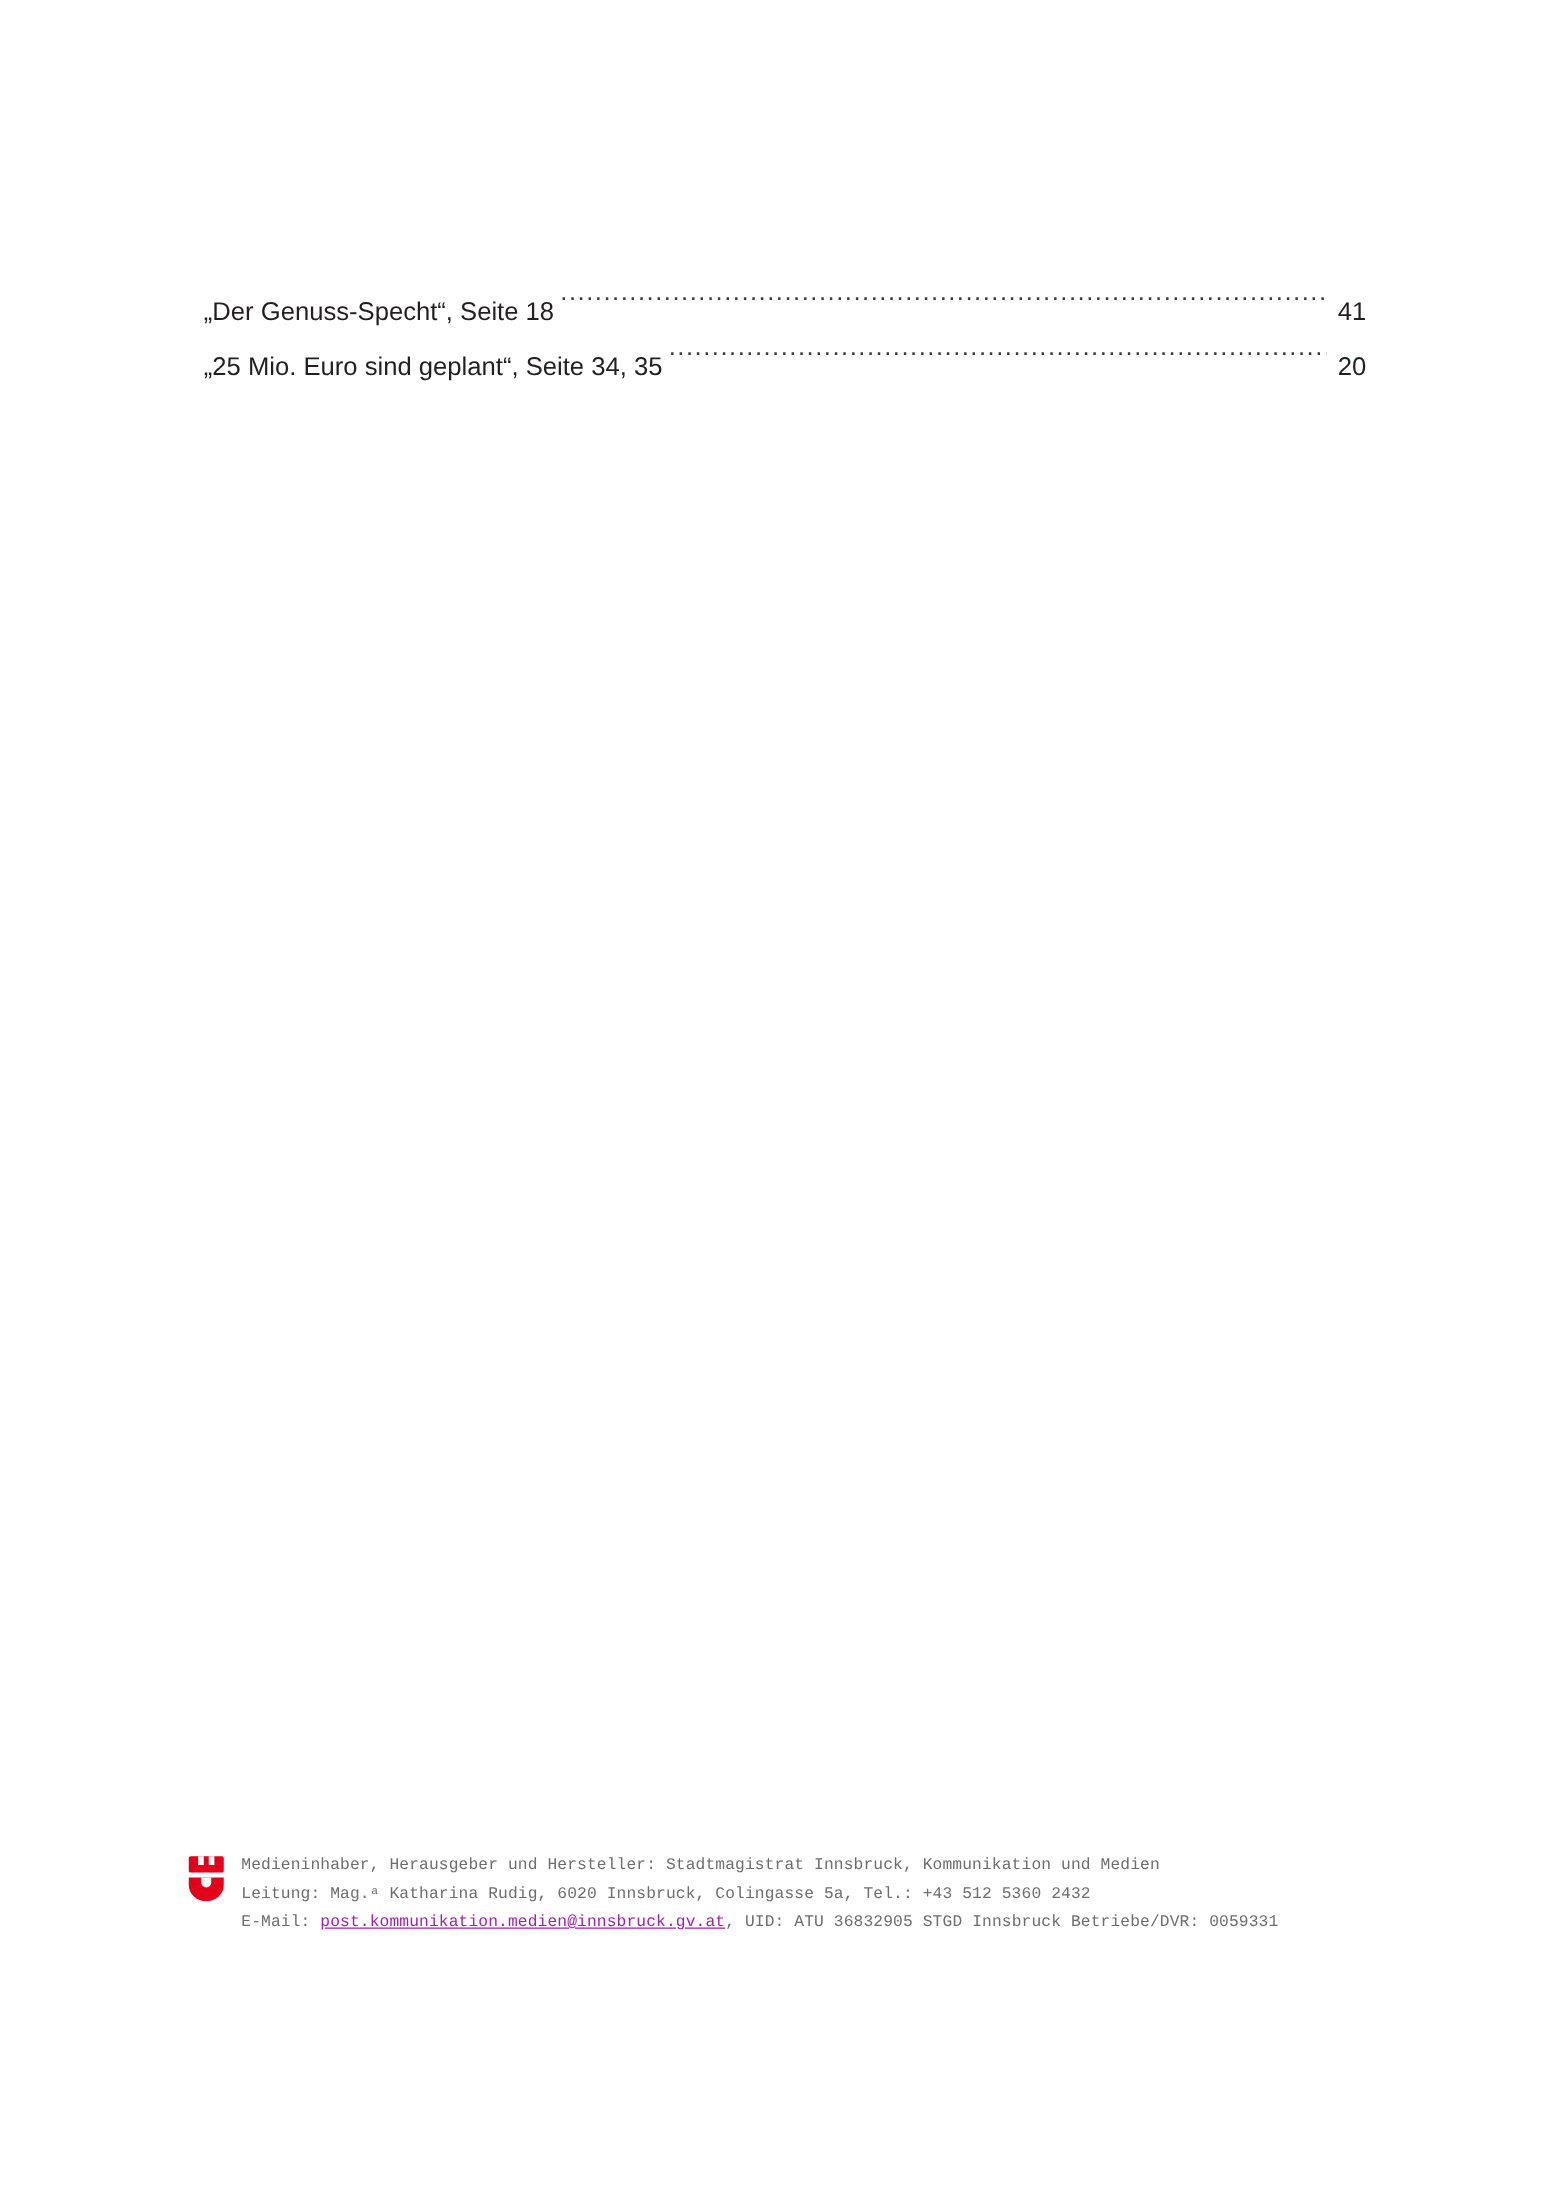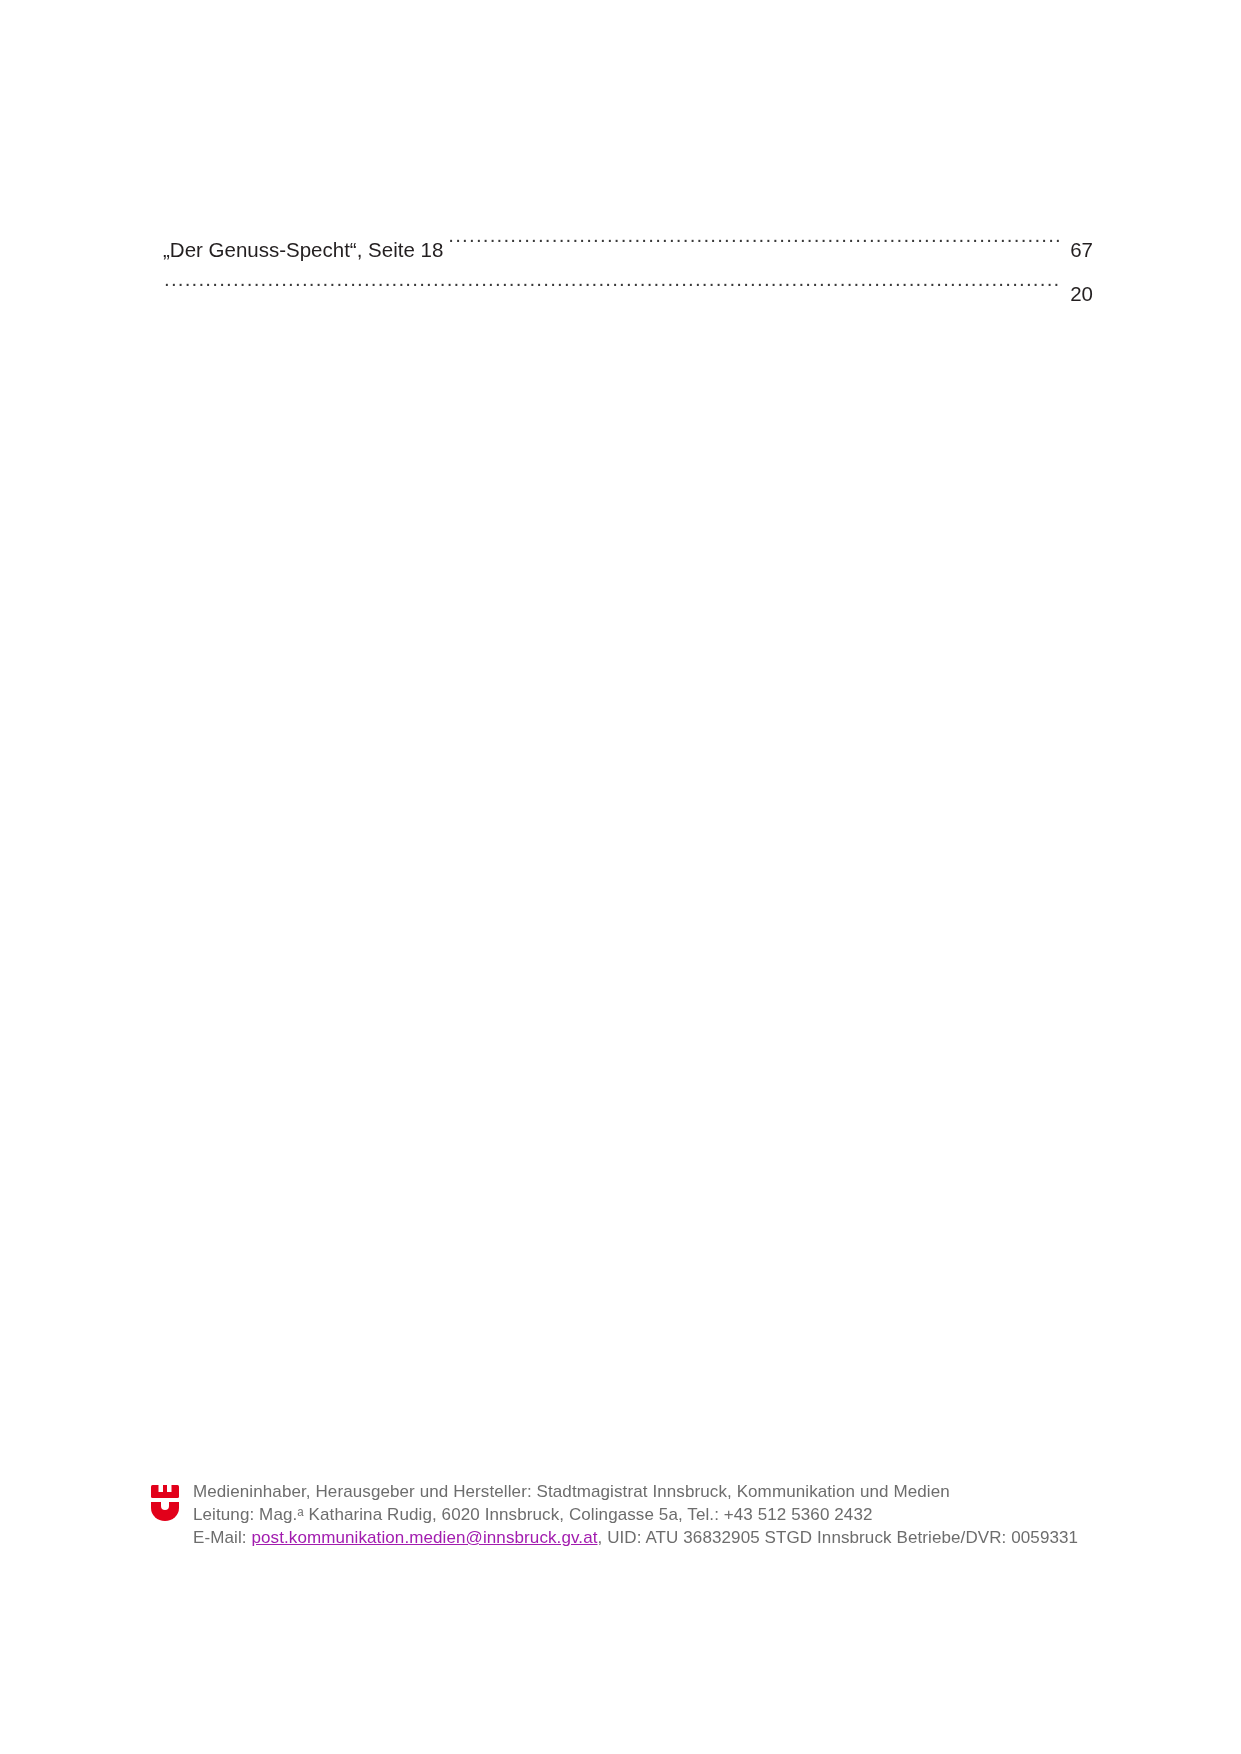--- a/index.html
+++ b/index.html
@@ -86,45 +86,47 @@
     margin-top: 3px;
     position: relative;
   }
   .imprint-logo svg { display: block; }
 
   .imprint-lines {
     margin-left: 13px;
     flex: 1 1 auto;
   }
   .imprint-line {
-    font-size: 17px;
+    font-size: 13px;
     line-height: 23px;
     color: #6d6d6d;
     letter-spacing: 0.1px;
     white-space: nowrap;
+    font-family: Liberation Mono, monospace;
   }
   .imprint-link {
     text-decoration: underline;
     color: #a21caf;
   }
 </style>
 </head>
 <body>
 
 <div class="page">
 
   <div class="toc">
 
     <div class="toc-entry">
       <span class="toc-title">„Der Genuss-Specht“, Seite 18</span>
       <span class="toc-dots"></span>
-      <span class="toc-page">67</span>
+      <span class="toc-page">41</span>
     </div>
 
     <div class="toc-entry">
+      <span class="toc-title">„25 Mio. Euro sind geplant“, Seite 34, 35</span>
       <span class="toc-dots"></span>
       <span class="toc-page">20</span>
     </div>
 
 
   </div>
 
   <div class="imprint">
 
     <div class="imprint-logo">

